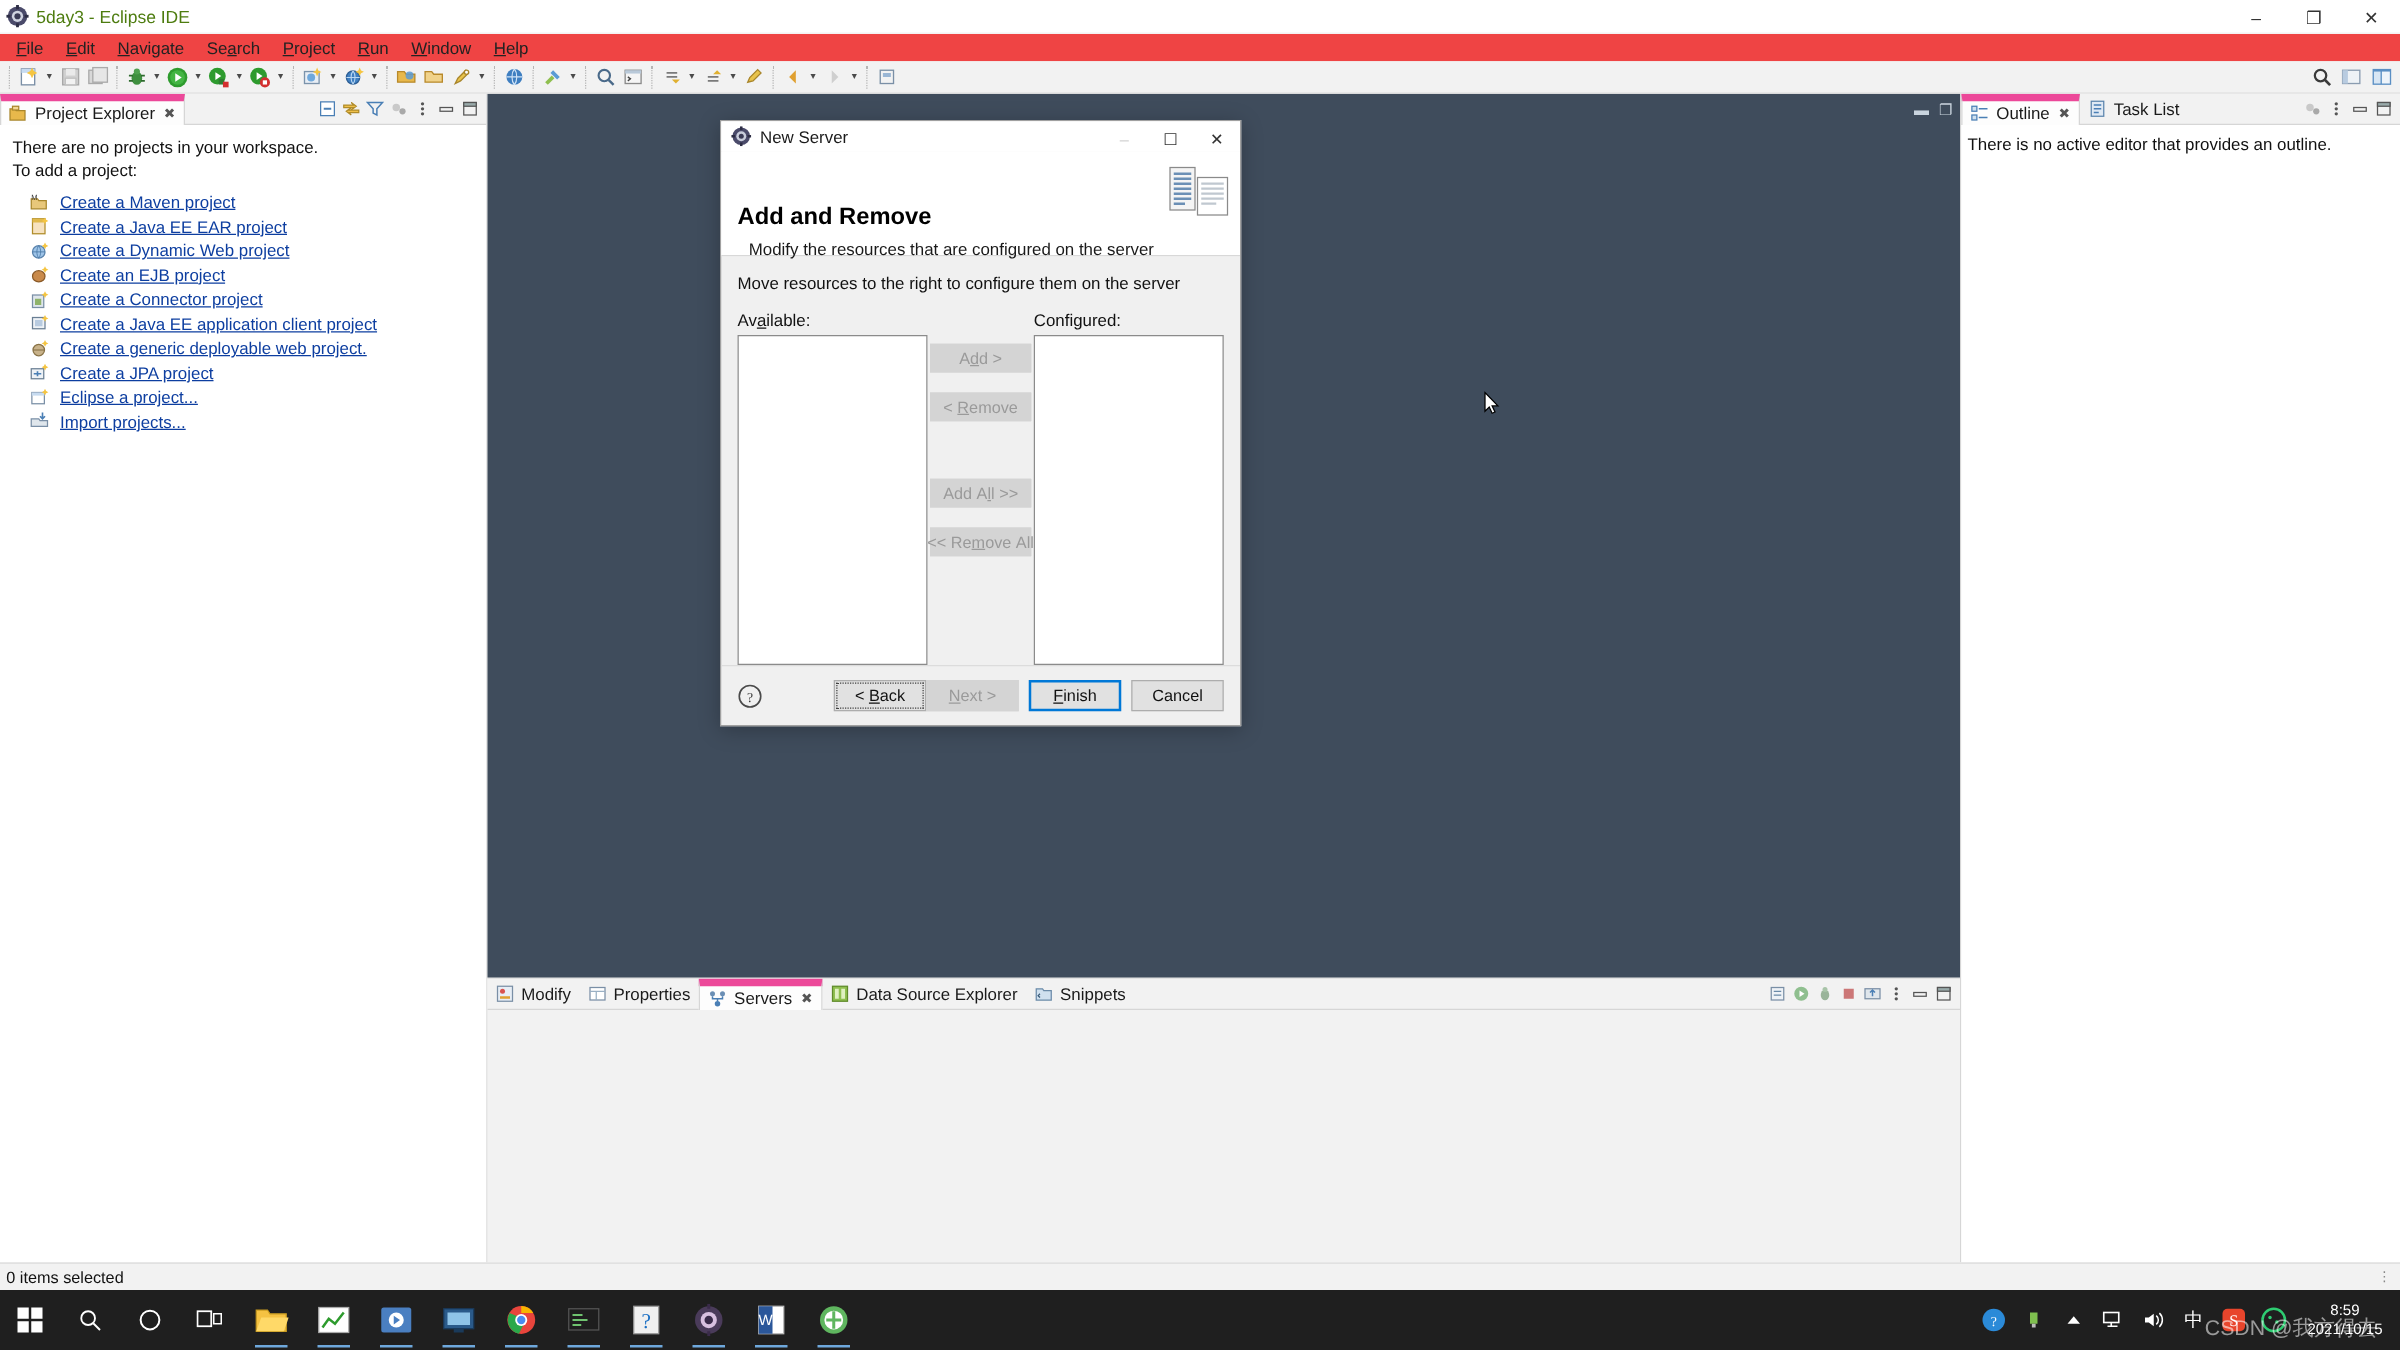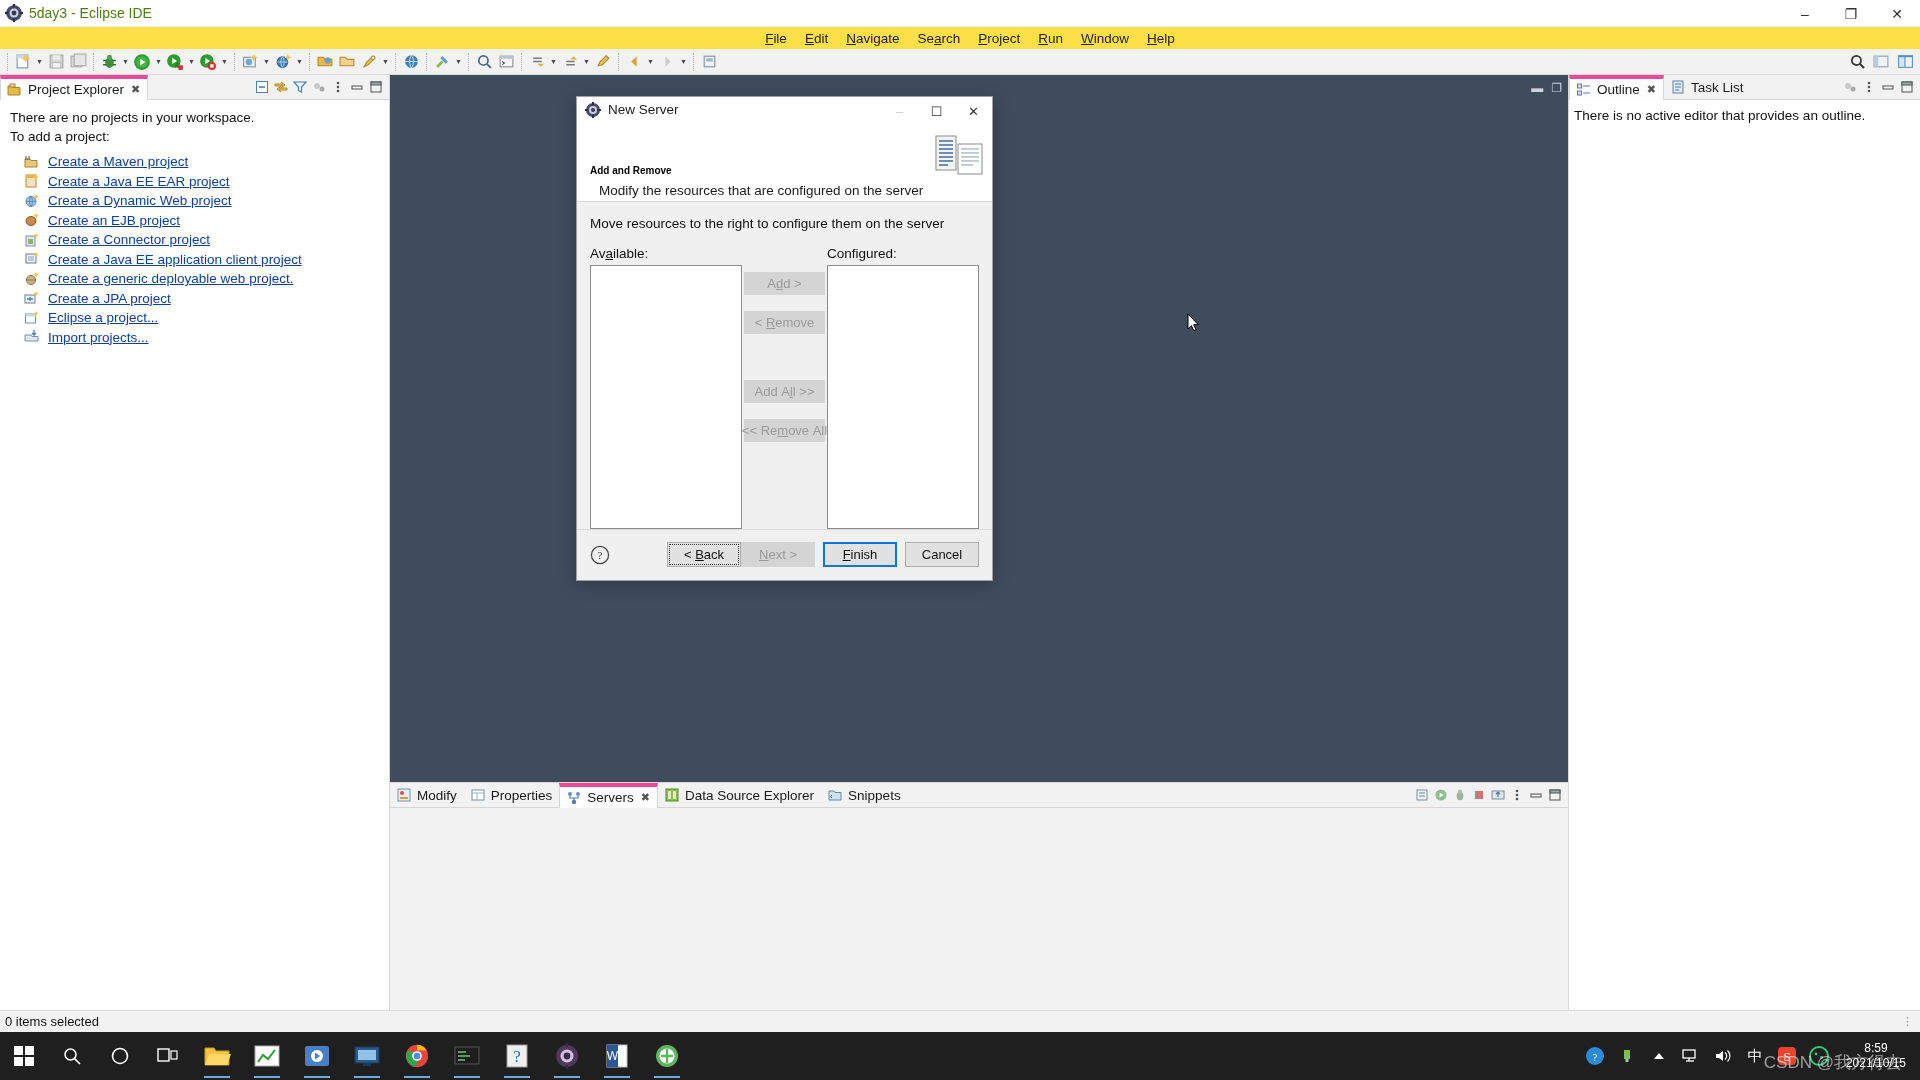--- a/index.html
+++ b/index.html
@@ -35,22 +35,22 @@
   }
   .titlebar .tb-title { font-size: 14px; color: #4d7c0f; }
   .win-btns { position: absolute; right: 0; top: 0; height: 27px; display: flex; }
   .win-btn {
     width: 46px; height: 27px; display: flex; align-items: center; justify-content: center;
     font-size: 14px; color: #333;
   }
 
   
   .menubar {
-    height: 22px; background: #fde047; display: flex; align-items: center;
-    padding-left: 20px; font-size: 13.5px; color: #222; justify-content: center;
+    height: 22px; background: #ef4444; display: flex; align-items: center;
+    padding-left: 4px; font-size: 13.5px; color: #222;
   }
   .menubar .mi { padding: 2px 9px; cursor: default; }
   .menubar .mi u { text-decoration: underline; }
 
   
   .toolbar {
     height: 26px; background: #f2f2f2; display: flex; align-items: center;
     padding-left: 3px; border-bottom: 1px solid #dcdcdc;
     position: relative;
   }
@@ -71,21 +71,21 @@
   .view-tabs {
     height: 25px; display: flex; align-items: stretch;
     background: #f2f2f2; position: relative;
     border-bottom: 1px solid #d6d6d6;
   }
   .vtab {
     display: flex; align-items: center; gap: 5px;
     padding: 0 7px 0 6px; font-size: 13.5px; color: #1a1a1a;
     position: relative; background: transparent;
   }
-  .vtab.active { background: #fdfdfd; border-top: 4px solid #ec4899;
+  .vtab.active { background: #fdfdfd; border-top: 6px solid #ec4899;
                  border-left: 1px solid #d6d6d6; border-right: 1px solid #d6d6d6;
                  margin-bottom: -1px; }
   .vtab .x { font-size: 11px; color: #555; margin-left: 2px; }
   .vtab-icon { width: 16px; height: 16px; flex: 0 0 auto; }
   .view-toolbar { margin-left: auto; display: flex; align-items: center; gap: 1px; padding-right: 4px; }
   .vt-btn { width: 18px; height: 18px; display:flex; align-items:center; justify-content:center; }
   .view-content { flex: 1; background: #ffffff; overflow: hidden; position: relative; }
 
   
   .left-view { width: 390px; flex: 0 0 390px; border-right: 1px solid #d6d6d6; }
@@ -138,21 +138,21 @@
   .dlg-title { font-size: 13.5px; color: #1a1a1a; }
   .dlg-winbtns { position:absolute; right:0; top:0; height:29px; display:flex; }
   .dlg-wb { width: 37px; height: 29px; display:flex; align-items:center; justify-content:center;
             font-size: 13px; color:#333; }
   .dlg-wb.dis { color: #cfcfcf; }
 
   .dlg-header {
     background: #ffffff; padding: 8px 13px 10px 13px; position: relative;
     border-bottom: 1px solid #d8d8d8; min-height: 62px;
   }
-  .dlg-h-title { font-weight: bold; font-size: 10px; color: #000; margin-top: 34px; }
+  .dlg-h-title { font-weight: bold; font-size: 19px; color: #000; margin-top: 34px; }
   .dlg-h-sub { font-size: 13.5px; color: #1a1a1a; margin-top: 7px; margin-left: 9px; }
   .dlg-h-img { position: absolute; right: 8px; top: 7px; width: 50px; height: 50px; }
 
   .dlg-body { flex: 1; padding: 14px 13px 0 13px; position: relative; }
   .dlg-inst { font-size: 13.5px; color: #111; }
   .dlg-cols { display: flex; margin-top: 15px; }
   .col-left, .col-right { display: flex; flex-direction: column; }
   .col-label { font-size: 13.5px; color: #111; margin-bottom: 4px; }
   .col-label u { text-decoration: underline; }
   .listbox {

